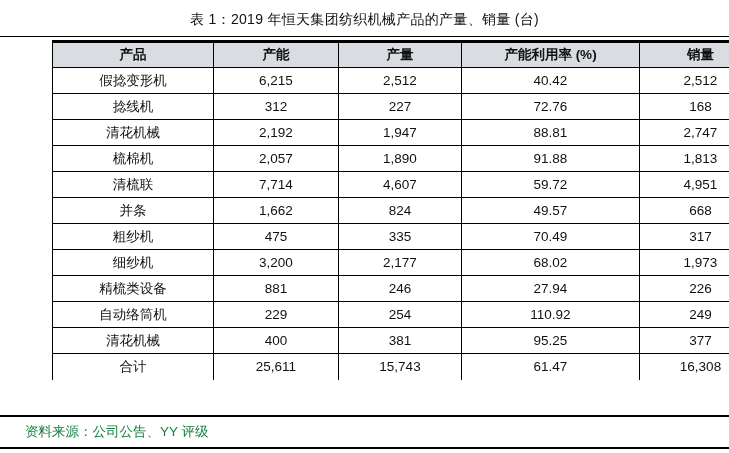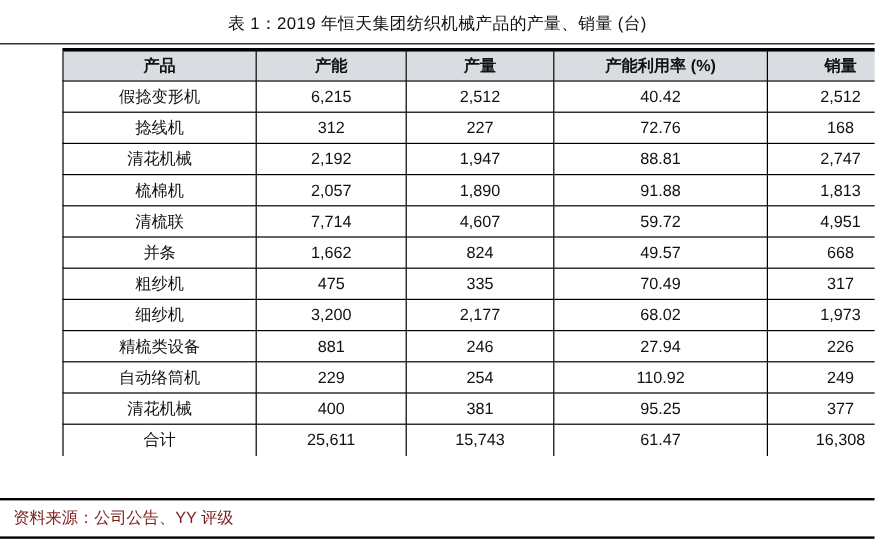--- a/index.html
+++ b/index.html
@@ -69,23 +69,23 @@
     position: absolute;
     top: 415px;
     left: 0;
     width: 729px;
     height: 2px;
     background: #000000;
   }
   .source {
     position: absolute;
     top: 423px;
-    left: 11px;
+    left: 25px;
     font-size: 13.5px;
-    color: #7f1d1d;
+    color: #15803d;
   }
   .bottom-rule {
     position: absolute;
     top: 447px;
     left: 0;
     width: 729px;
     height: 2px;
     background: #000000;
   }
 </style>

